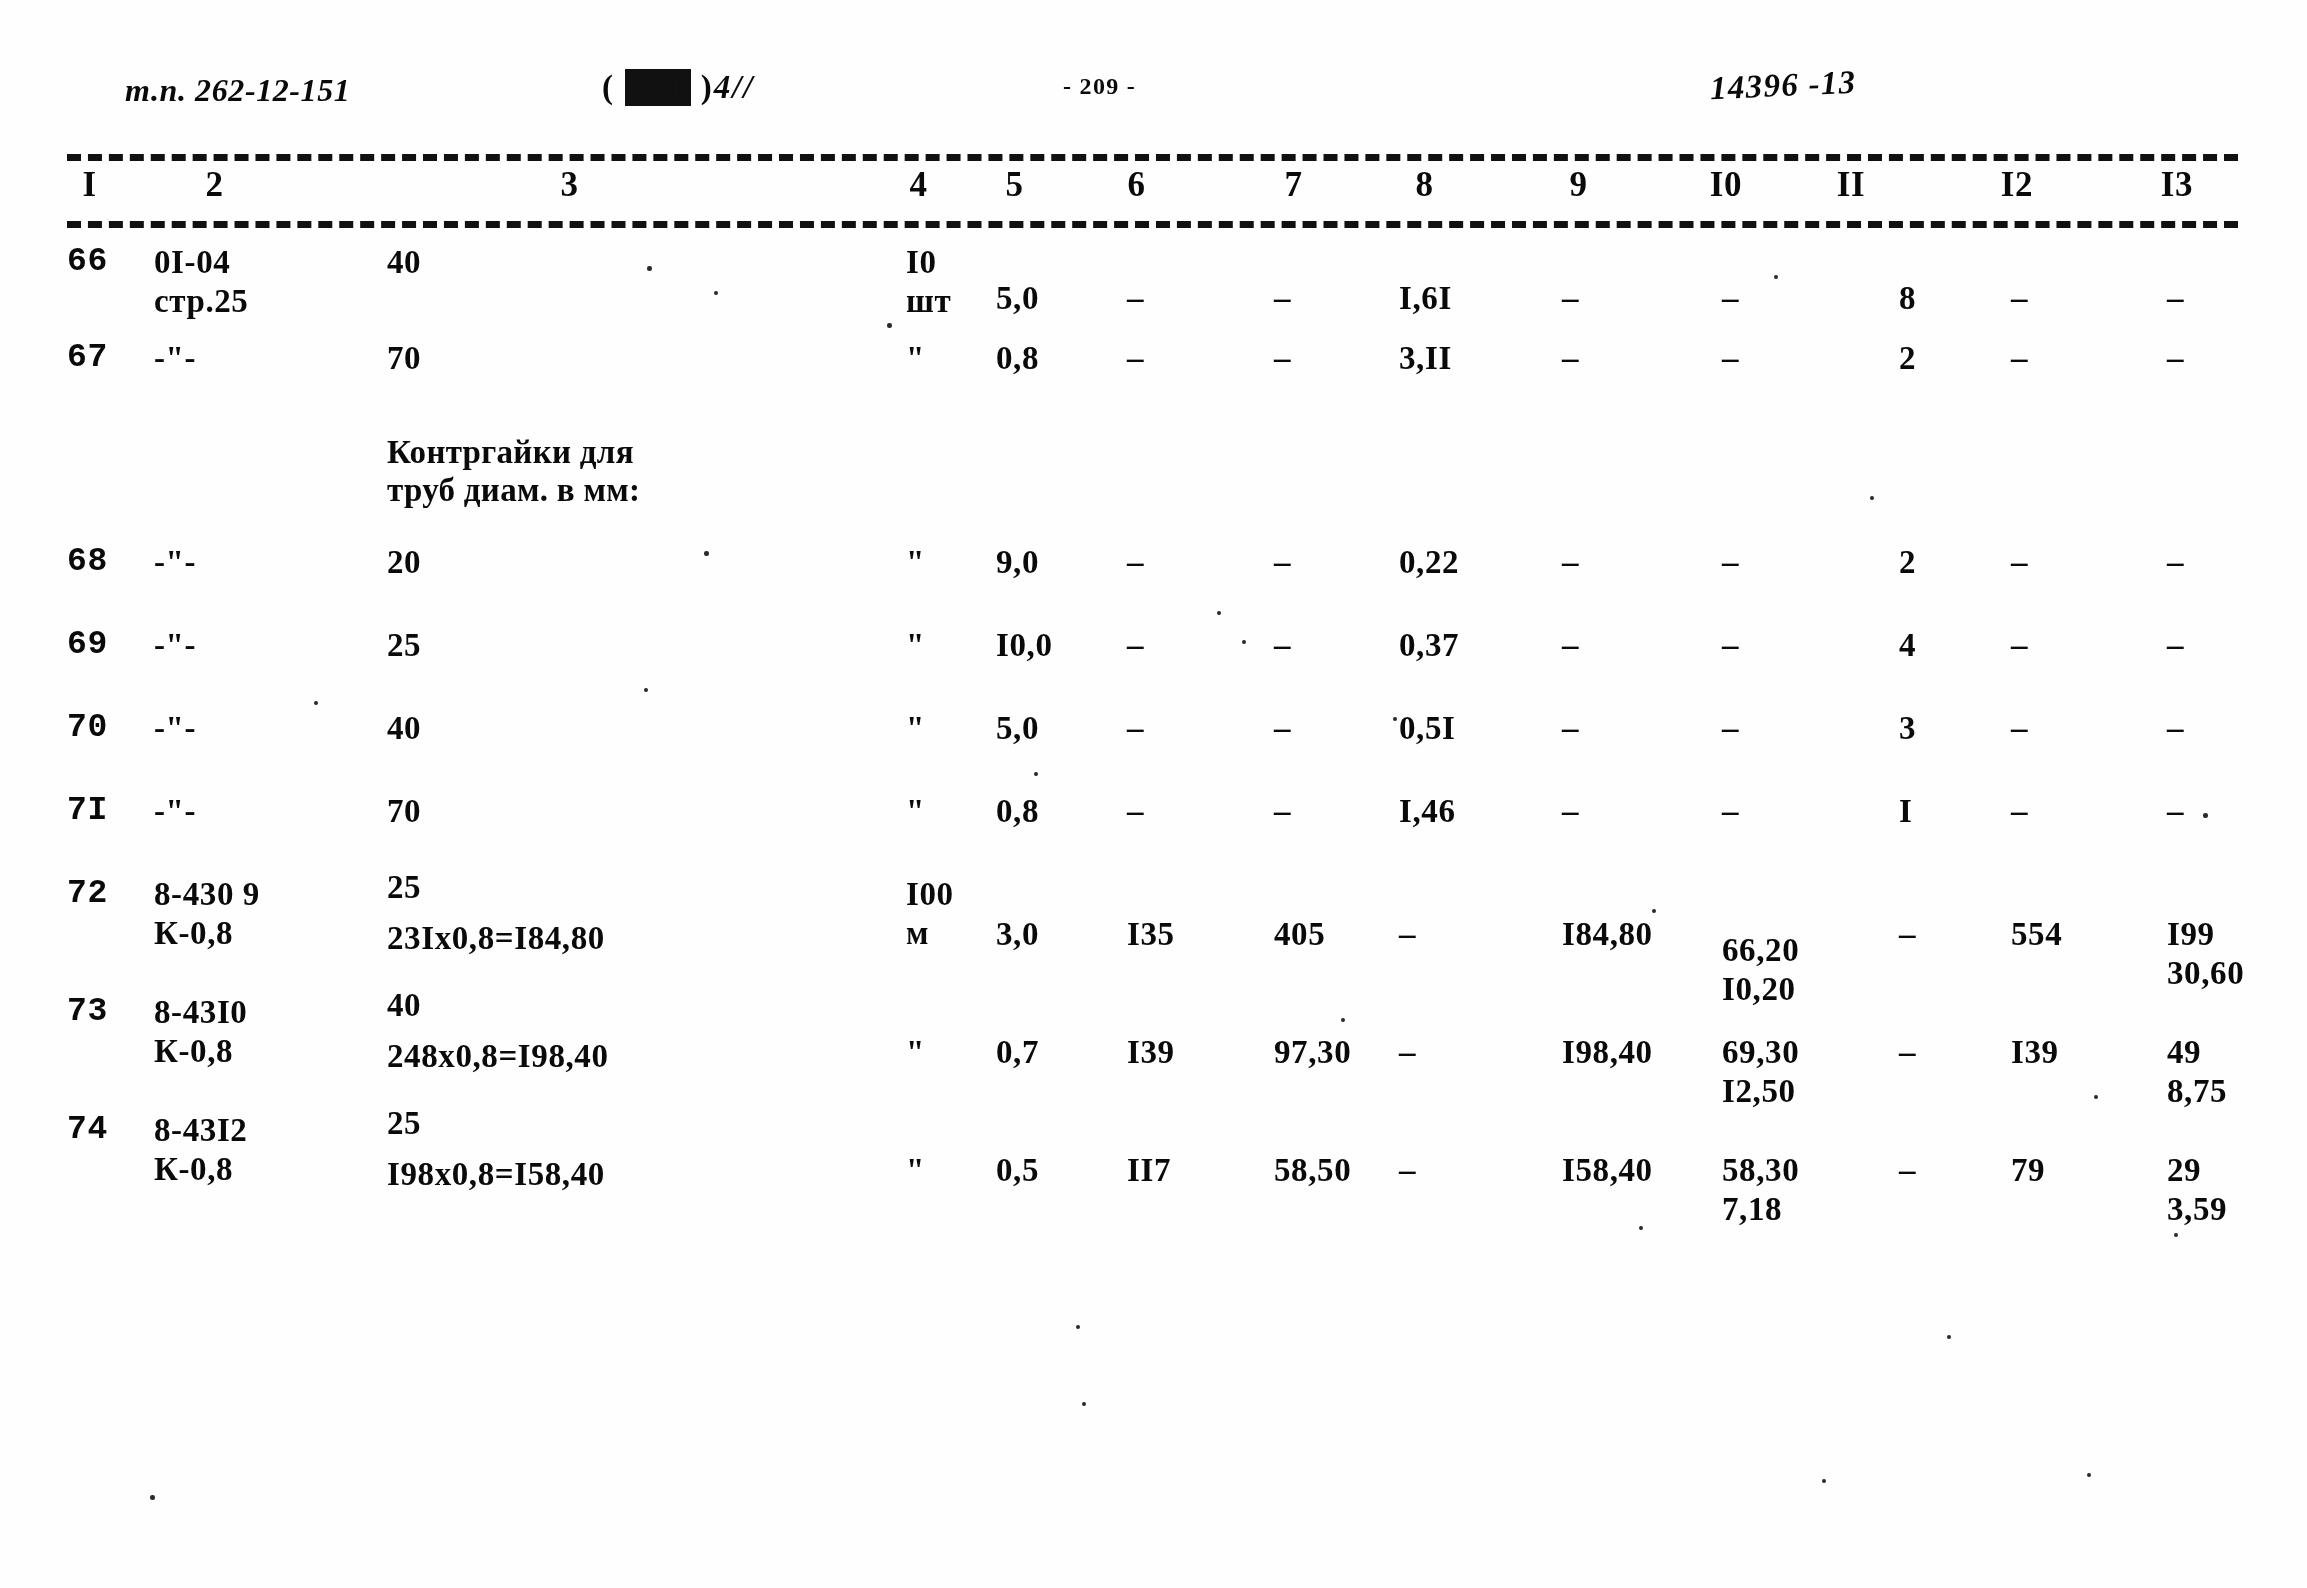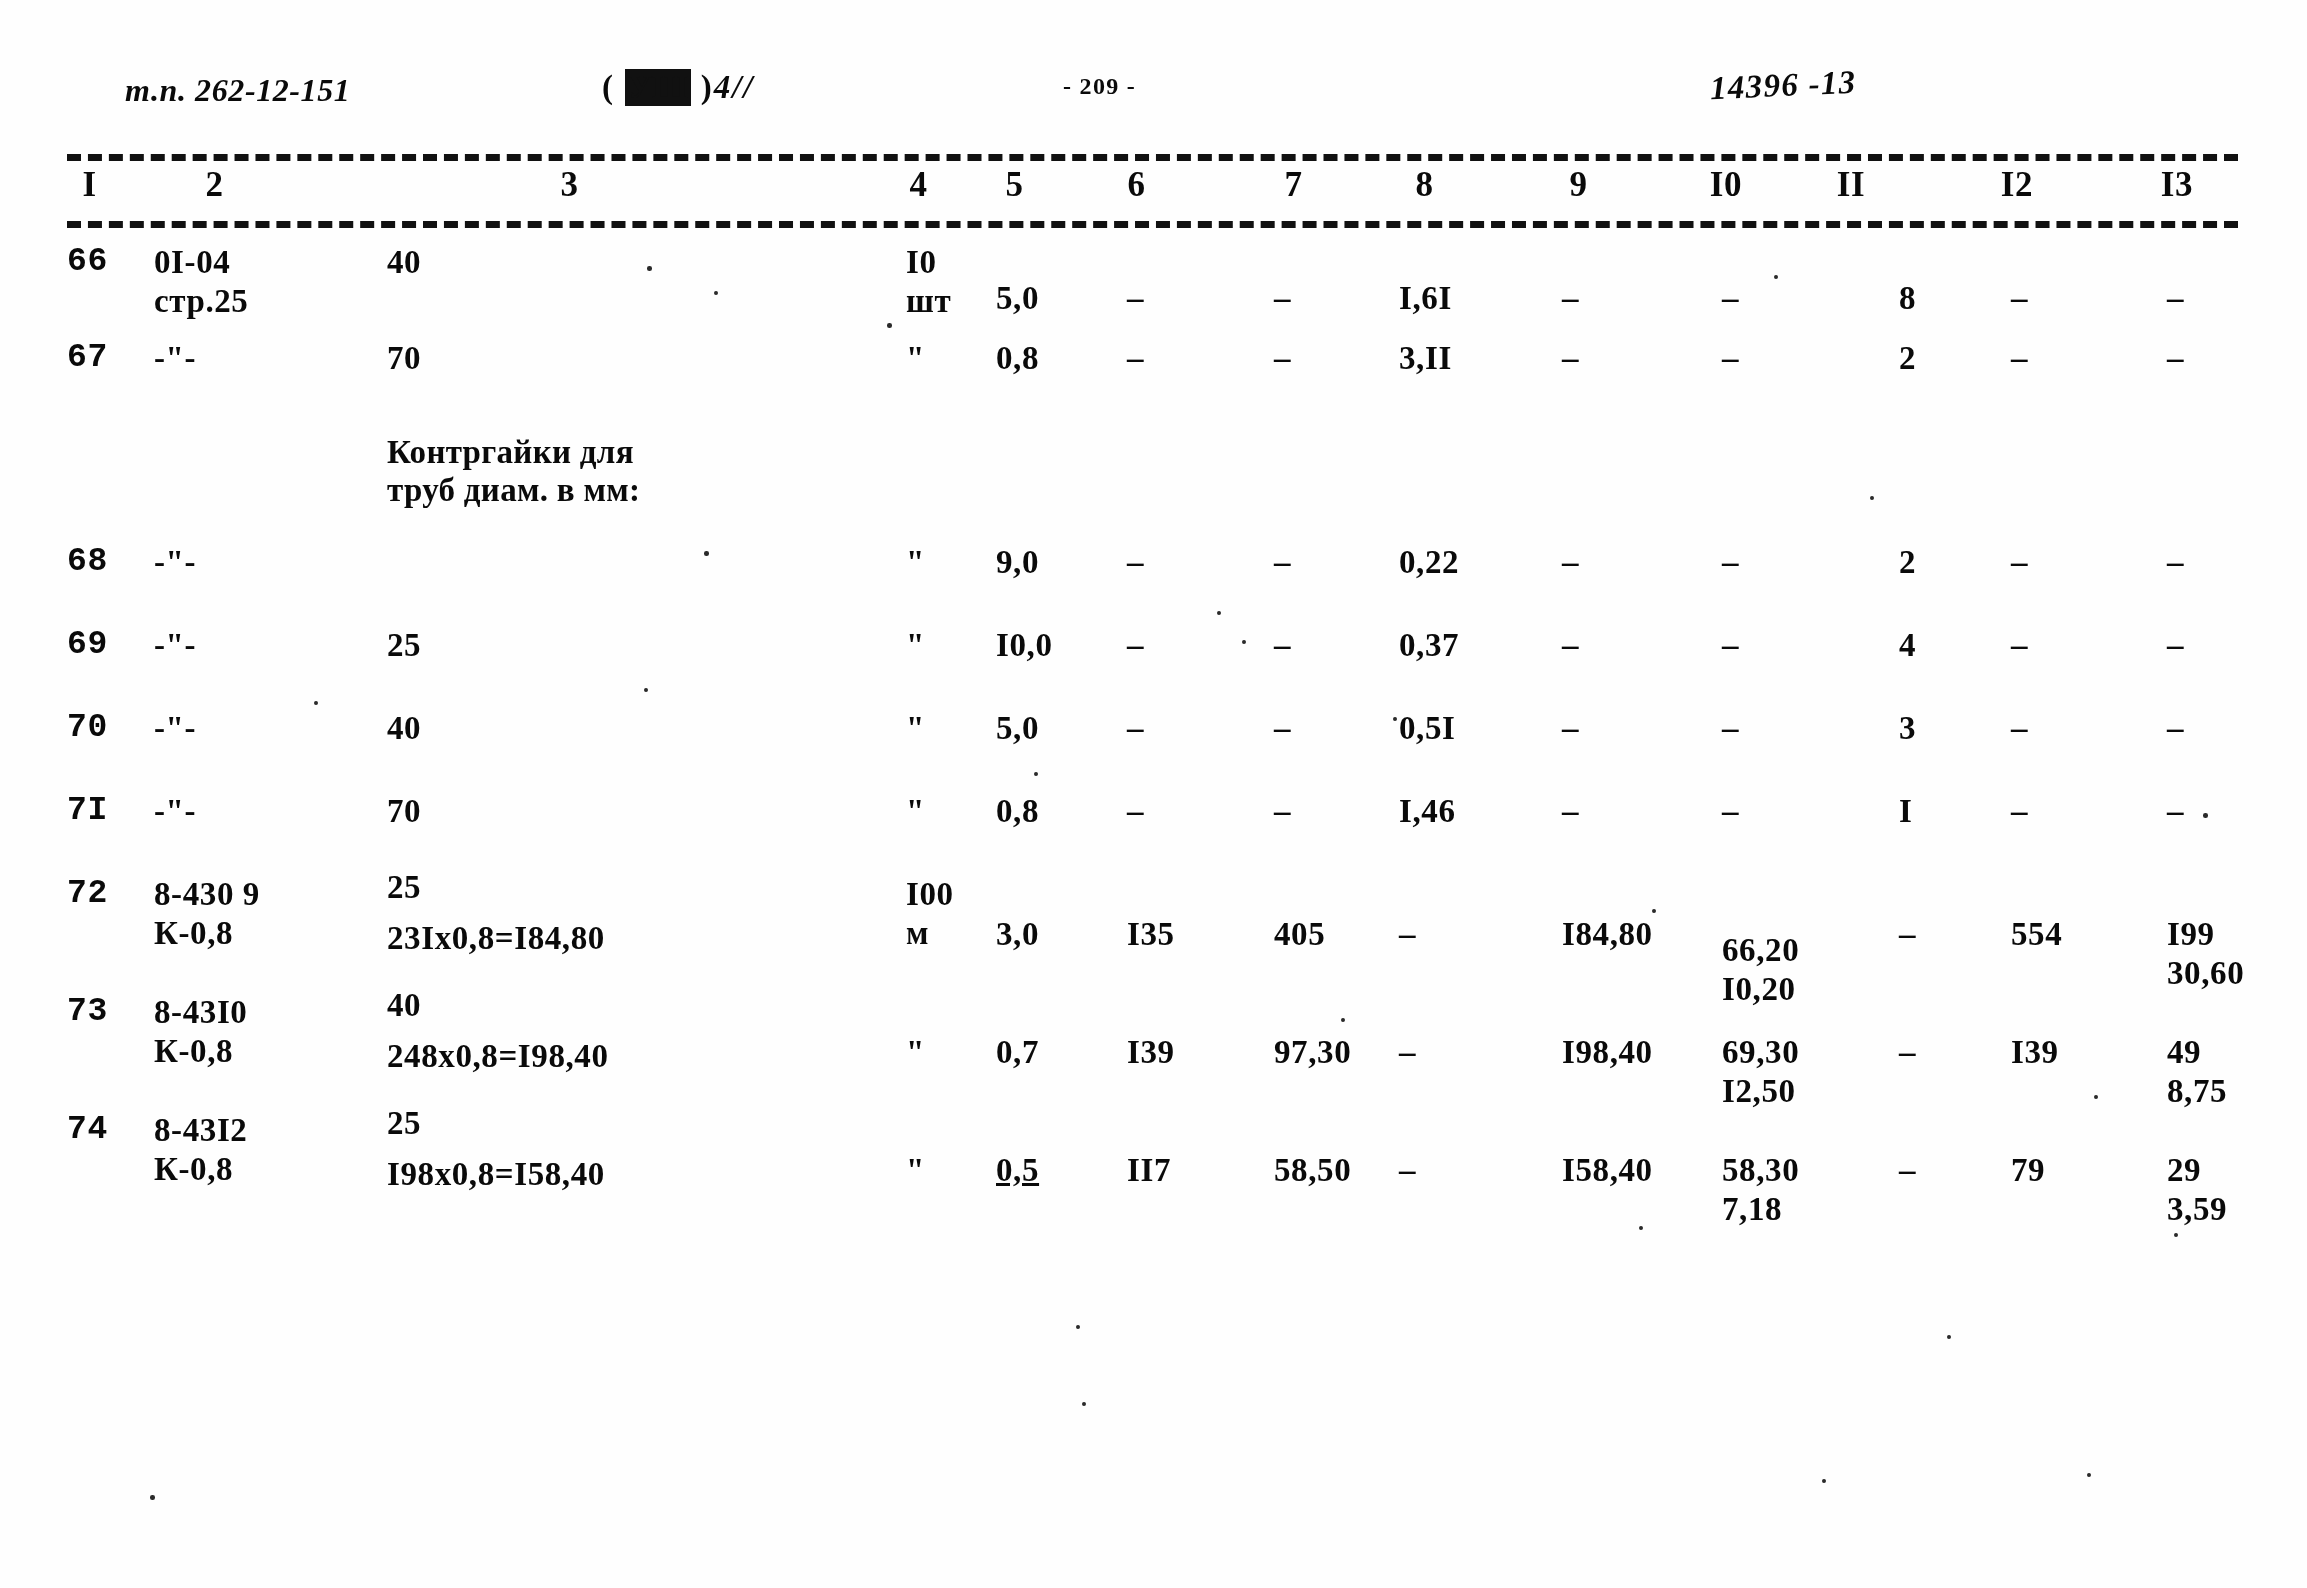--- a/index.html
+++ b/index.html
@@ -192,20 +192,21 @@
     </div>
 
     <div class="row" style="height:118px;">
       <span class="sec-text" style="top:7.7px;">Контргайки для
 труб диам. в мм:</span>
     </div>
 
     <div class="row" style="height:83px;">
       <span class="cell c-num">68</span>
       <span class="cell c-code">-"-</span>
+      <span class="cell c-desc">20</span>
       <span class="cell c-unit">"</span>
       <span class="cell c5">9,0</span>
       <span class="cell c6">–</span>
       <span class="cell c7">–</span>
       <span class="cell c8">0,22</span>
       <span class="cell c9">–</span>
       <span class="cell c10">–</span>
       <span class="cell c11">2</span>
       <span class="cell c12">–</span>
       <span class="cell c13">–</span>
@@ -305,21 +306,21 @@
 
 
     <div class="row" style="height:122px;">
       <span class="cell c-num">74</span>
       <span class="cell c-code">8-43I2
 К-0,8</span>
       <span class="cell c-desc" style="line-height:0.78;">25
 
 I98х0,8=I58,40</span>
       <span class="cell c-unit" style="top:40px;">"</span>
-      <span class="cell c5" style="top:40px;text-decoration:underline;">0,5</span>
+      <span class="cell c5" style="top:40px;">0,5</span>
       <span class="cell c6" style="top:40px;">II7</span>
       <span class="cell c7" style="top:40px;">58,50</span>
       <span class="cell c8" style="top:40px;">–</span>
       <span class="cell c9" style="top:40px;">I58,40</span>
       <span class="cell c10" style="top:40px;">58,30
 7,18</span>
       <span class="cell c11" style="top:40px;">–</span>
       <span class="cell c12" style="top:40px;">79</span>
       <span class="cell c13" style="top:40px;">29
 3,59</span>

